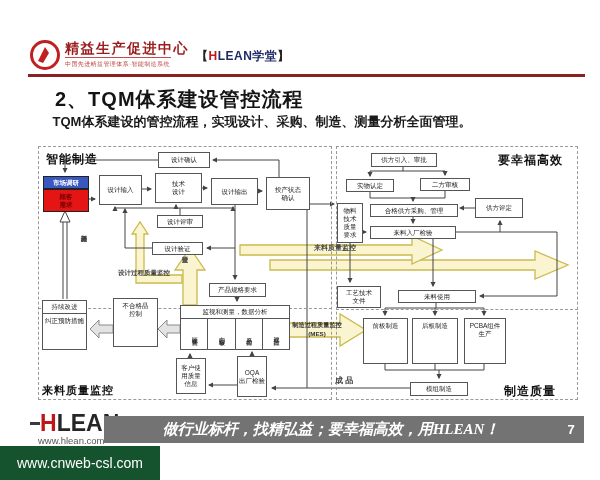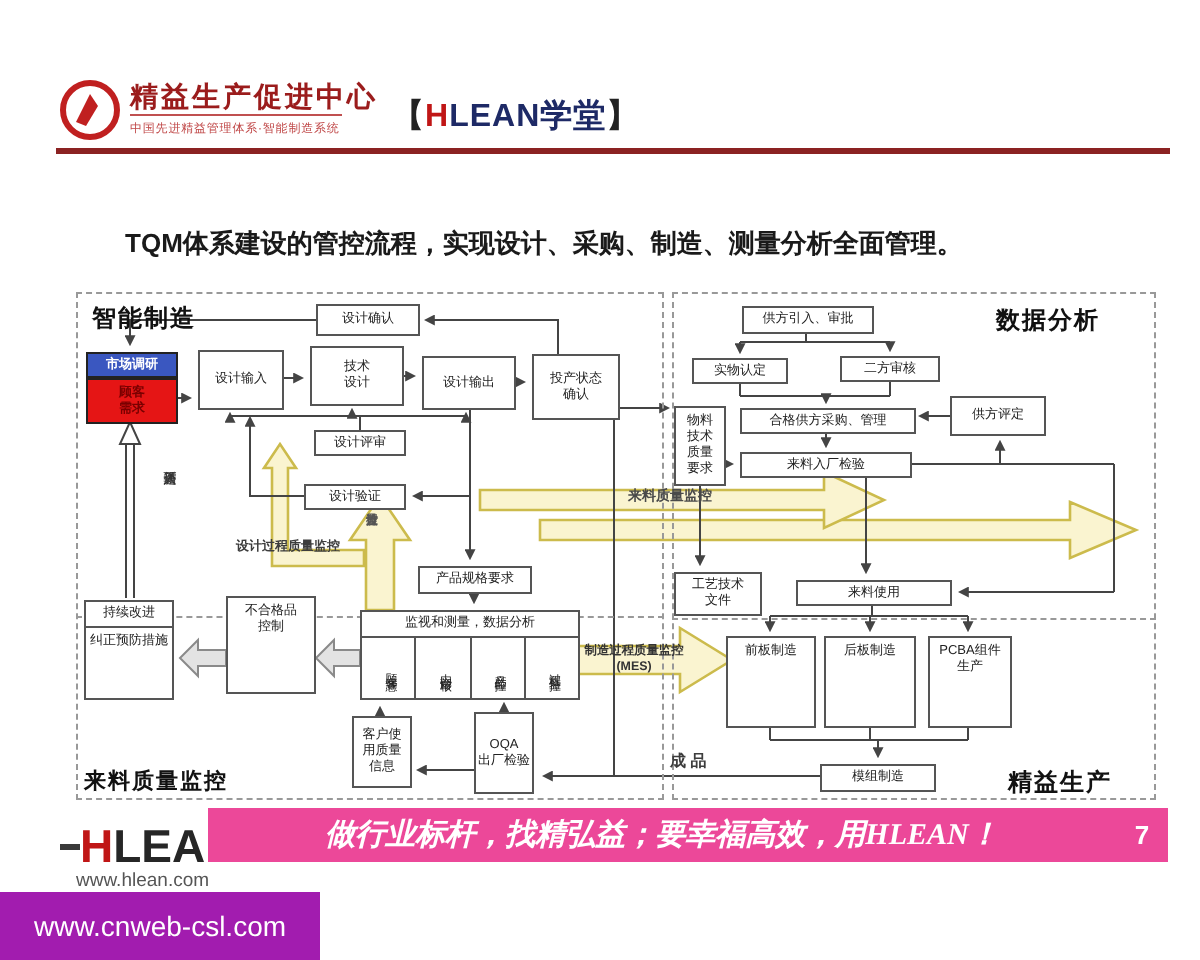--- a/index.html
+++ b/index.html
@@ -2,36 +2,36 @@
 <html><head>
 <meta charset="utf-8">
 <style>
   * { margin:0; padding:0; box-sizing:border-box; }
   html,body { width:600px; height:480px; background:#fff; font-family:"Liberation Sans", sans-serif; }
   #page { position:relative; width:600px; height:480px; background:#fff; overflow:hidden; }
 
   
   .badge-tr { position:absolute; left:477px; top:8px; width:123px; height:30px; background:#0d0d0d; color:#fff;
               font-size:13px; font-weight:bold; display:flex; align-items:center; justify-content:center; letter-spacing:.5px; }
-  .badge-bl { position:absolute; left:0; top:446px; width:160px; height:34px; background:#a21caf; color:#fff;
+  .badge-bl { position:absolute; left:0; top:446px; width:160px; height:34px; background:#14532d; color:#fff;
               font-size:14px; display:flex; align-items:center; justify-content:center; }
 
   
   .logo-mark { position:absolute; left:28px; top:38px; width:34px; height:34px; }
   .org-name { position:absolute; left:65px; top:40px; font-size:14px; font-weight:bold; color:#9b1c1c; letter-spacing:1.5px; }
   .org-line { position:absolute; left:65px; top:57px; width:106px; height:1px; background:#c05050; }
   .org-sub  { position:absolute; left:65px; top:60px; font-size:6px; color:#c04848; letter-spacing:.4px; }
-  .brand { position:absolute; left:196px; top:48px; font-size:16px; font-weight:bold; color:#222; letter-spacing:.5px; }
+  .brand { position:absolute; left:196px; top:48px; font-size:12px; font-weight:bold; color:#222; letter-spacing:.5px; }
   .brand .b-h { color:#c01616; } .brand .b-lean, .brand .b-school { color:#1e2a66; }
   .tagline { position:absolute; left:333px; top:44px; width:252px; height:27px; background:#ececec; color:#101010;
              font-size:13px; font-weight:bold; display:flex; align-items:center; justify-content:center; letter-spacing:.5px; }
   .red-line { position:absolute; left:28px; top:74px; width:557px; height:3px; background:#8b2222; }
 
   .title { position:absolute; left:55px; top:86px; font-size:20px; font-weight:bold; color:#141414; letter-spacing:1px; }
-  .subtitle { position:absolute; left:14px; top:113px; width:516px; text-align:center; font-size:13px; font-weight:bold; color:#1a1a1a; }
+  .subtitle { position:absolute; left:4px; top:113px; width:516px; text-align:center; font-size:13px; font-weight:bold; color:#1a1a1a; }
 
   
   #diagram { position:absolute; left:30px; top:142px; width:548px; height:262px; }
   #diagram svg { position:absolute; left:0; top:0; }
   .region { position:absolute; border:1px dashed #999; }
   .divider { position:absolute; border-top:1px dashed #999; height:0; }
   .sec-label { position:absolute; font-weight:bold; color:#111; font-size:12px; letter-spacing:1px; }
   .box { position:absolute; border:1px solid #555; background:#fff; color:#222; font-size:6.5px; line-height:1.2;
          display:flex; align-items:center; justify-content:center; text-align:center; white-space:pre-line; }
   .box.top { align-items:flex-start; padding-top:3px; }
@@ -48,21 +48,21 @@
   .mon-col { flex:1; border-right:1px solid #555; display:flex; align-items:center; justify-content:center; }
   .mon-col:last-child { border-right:none; }
   .mon-col span { font-size:6px; }
 
   
   .f-logo { position:absolute; left:30px; top:412px; display:flex; align-items:center; }
   .f-dash { width:10px; height:3px; background:#3a3a3a; }
   .f-word { font-size:23px; font-weight:900; letter-spacing:0; color:#262626; line-height:1; }
   .f-word .b-h { color:#c01616; }
   .f-url { position:absolute; left:38px; top:435px; font-size:9.5px; color:#555; }
-  .banner { position:absolute; left:104px; top:404px; width:480px; height:27px; background:#ec4899; color:#fff;
+  .banner { position:absolute; left:104px; top:416px; width:480px; height:27px; background:#737373; color:#fff;
             display:flex; align-items:center; }
   .banner .slogan { flex:1; text-align:center; font-family:"Liberation Serif", serif; font-style:italic; font-weight:bold; font-size:15px; }
   .banner .pagenum { width:26px; font-size:13px; font-weight:bold; text-align:center; }
 </style>
 </head>
 <body>
 
 <div id="page">
 
 
@@ -71,20 +71,21 @@
       <circle cx="17" cy="17" r="13.5" fill="none" stroke="#c02020" stroke-width="3"></circle>
       <path d="M10,23 L17,9 L21,15 L15,25 Z" fill="#c02020"></path>
     </svg>
   </div>
   <div class="org-name">精益生产促进中心</div>
   <div class="org-line"></div>
   <div class="org-sub">中国先进精益管理体系·智能制造系统</div>
   <div class="brand"><span>【</span><span class="b-h">H</span><span class="b-lean">LEAN</span><span class="b-school">学堂</span><span>】</span></div>
   <div class="red-line"></div>
 
+  <div class="title">2、TQM体系建设管控流程</div>
   <div class="subtitle">TQM体系建设的管控流程，实现设计、采购、制造、测量分析全面管理。</div>
 
   <div id="diagram">
     <svg width="548" height="262" viewBox="0 0 548 262">
       <defs>
         <marker id="ah" viewBox="0 0 10 10" refX="8" refY="5" markerWidth="5.5" markerHeight="5.5" orient="auto-start-reverse">
           <path d="M0,0 L10,5 L0,10 Z" fill="#444"></path>
         </marker>
       </defs>
 
@@ -145,23 +146,23 @@
       </g>
       <polygon points="35,69 30,80 40,80" fill="#fff" stroke="#444" stroke-width="1"></polygon>
     </svg>
 
     <div class="region" style="left:8px; top:4px; width:294px; height:254px;"></div>
     <div class="region" style="left:306px; top:4px; width:242px; height:254px;"></div>
     <div class="divider" style="left:8px; top:166px; width:294px;"></div>
     <div class="divider" style="left:306px; top:167px; width:242px;"></div>
 
     <div class="sec-label" style="left:16px; top:9px;">智能制造</div>
-    <div class="sec-label" style="left:468px; top:10px;">数据分析</div>
+    <div class="sec-label" style="left:468px; top:10px;">要幸福高效</div>
     <div class="sec-label" style="left:12px; top:241px; font-size:11px;">来料质量监控</div>
-    <div class="sec-label" style="left:474px; top:241px;">精益生产</div>
+    <div class="sec-label" style="left:474px; top:241px;">制造质量</div>
 
     <div class="box blue" style="left:13px; top:34px; width:46px; height:13px;">市场调研</div>
     <div class="box red" style="left:13px; top:47px; width:46px; height:23px;">顾客
 需求</div>
     <div class="box" style="left:69px; top:33px; width:43px; height:30px;">设计输入</div>
     <div class="box" style="left:125px; top:31px; width:47px; height:30px;">技术
 设计</div>
     <div class="box" style="left:181px; top:36px; width:47px; height:27px;">设计输出</div>
     <div class="box" style="left:236px; top:35px; width:44px; height:33px;">投产状态
 确认</div>

